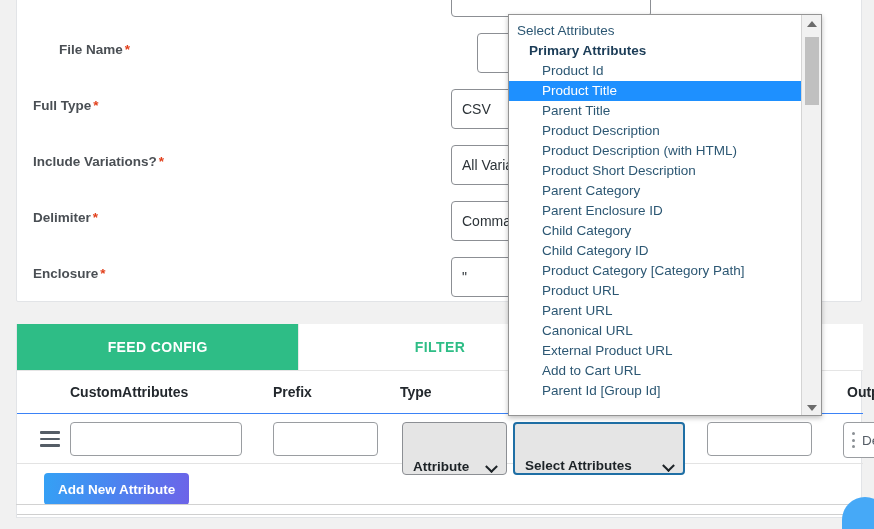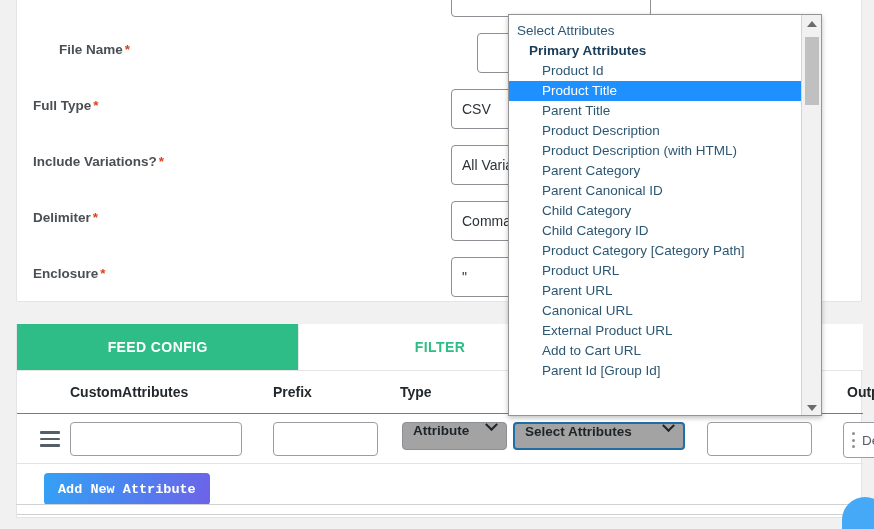--- a/index.html
+++ b/index.html
@@ -116,27 +116,27 @@
     border: 1px solid #9a9da1;
     border-radius: 4px;
     background: #fff;
     font-family: "Liberation Sans", sans-serif;
     font-size: 13px;
     color: #2c3338;
     padding: 0 8px;
   }
   .cell-select {
     position: absolute; top: 8px;
-    height: 28px;
+    height: 53px;
     border: 1px solid #8c8f94;
     border-radius: 4px;
-    background: #a3a3a3;
+    background: #e5e5e5;
     font-size: 13.5px; font-weight: bold;
     color: #1d2327;
-    display: flex; align-items: flex-start;
+    display: flex; align-items: flex-end;
     padding: 0 10px;
     cursor: pointer;
     white-space: nowrap;
   }
   .cell-select.focused {
     border: 2px solid #1f6fa5;
   }
   .caret {
     margin-left: auto;
     width: 9px; height: 9px;
@@ -162,21 +162,21 @@
   }
   .kebab i { width: 3px; height: 3px; background: #8a8f94; border-radius: 50%; display:block; }
 
   .btn-add {
     position: absolute; left: 27px; top: 149px;
     height: 32px; padding: 0 14px;
     display: flex; align-items: center;
     border: none; border-radius: 4px;
     background: linear-gradient(100deg, #34a1f5 0%, #4a86f0 45%, #6d63e8 100%);
     color: #fff; font-size: 13.5px; font-weight: bold;
-    font-family: Liberation Mono, monospace;
+    font-family: Liberation Sans, sans-serif;
     cursor: pointer;
     white-space: nowrap;
   }
   .row-sep {
     position: absolute; left: 0; top: 190px;
     width: 846px; height: 1px; background: #cfcfcf;
   }
 
   
   .dd {
@@ -343,22 +343,23 @@
 
   <div class="dd">
     <div class="dd-list" id="dd-list">
         <div class="dd-opt">Select Attributes</div>
         <div class="dd-opt group">Primary Attributes</div>
         <div class="dd-opt indent">Product Id</div>
         <div class="dd-opt indent sel">Product Title</div>
         <div class="dd-opt indent">Parent Title</div>
         <div class="dd-opt indent">Product Description</div>
         <div class="dd-opt indent">Product Description (with HTML)</div>
+        <div class="dd-opt indent">Product Short Description</div>
         <div class="dd-opt indent">Parent Category</div>
-        <div class="dd-opt indent">Parent Canonical ID</div>
+        <div class="dd-opt indent">Parent Enclosure ID</div>
         <div class="dd-opt indent">Child Category</div>
         <div class="dd-opt indent">Child Category ID</div>
         <div class="dd-opt indent">Product Category [Category Path]</div>
         <div class="dd-opt indent">Product URL</div>
         <div class="dd-opt indent">Parent URL</div>
         <div class="dd-opt indent">Canonical URL</div>
         <div class="dd-opt indent">External Product URL</div>
         <div class="dd-opt indent">Add to Cart URL</div>
         <div class="dd-opt indent">Parent Id [Group Id]</div>
       </div>

